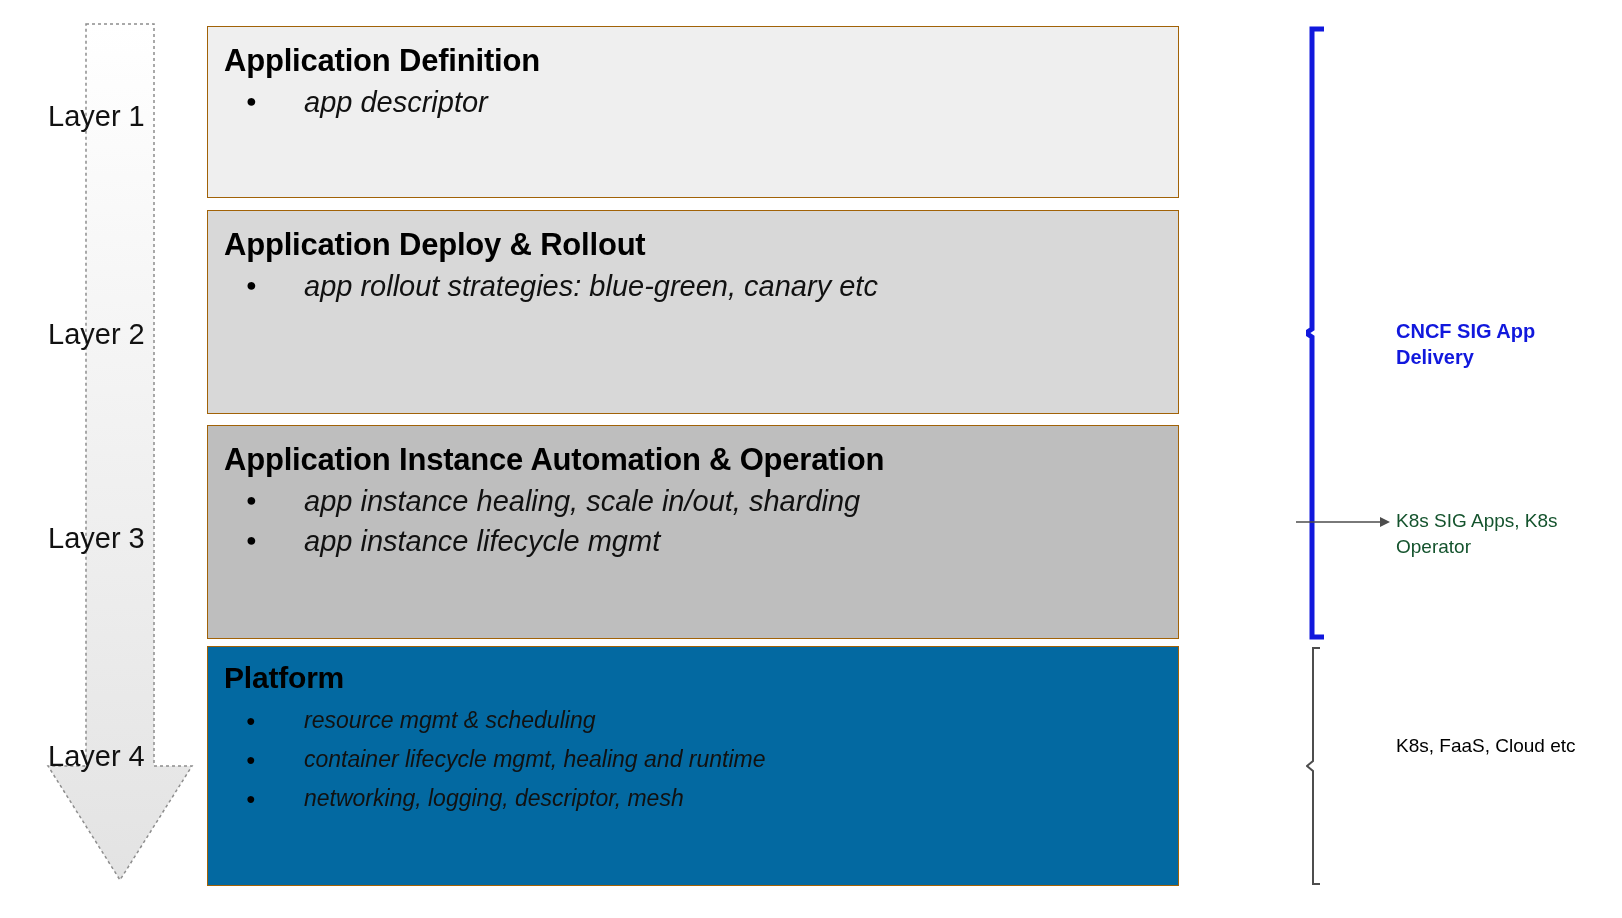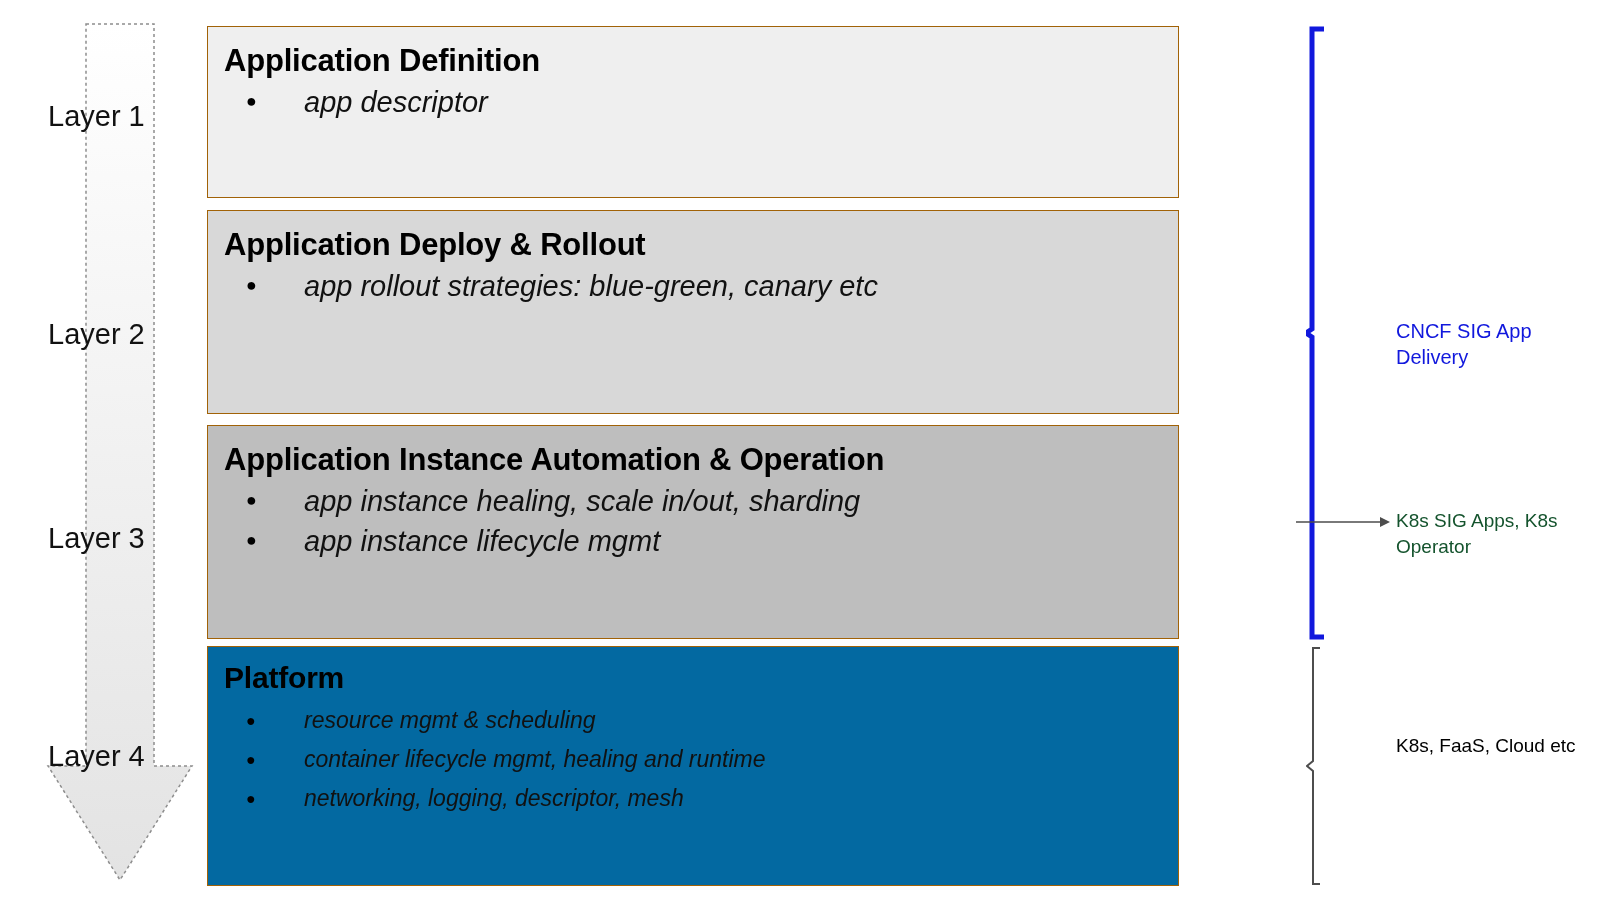--- a/index.html
+++ b/index.html
@@ -125,21 +125,21 @@
 
   .anno {
     position: absolute;
     font-family: "Liberation Sans", sans-serif;
   }
   .anno-cncf {
     left: 1396px;
     top: 318px;
     width: 210px;
     font-size: 20px;
-    font-weight: normal;
+    font-weight: bold;
     color: #1118dd;
     line-height: 1.32;
   }
   .anno-k8ssig {
     left: 1396px;
     top: 508px;
     width: 210px;
     font-size: 19px;
     color: #14532d;
     line-height: 1.35;

